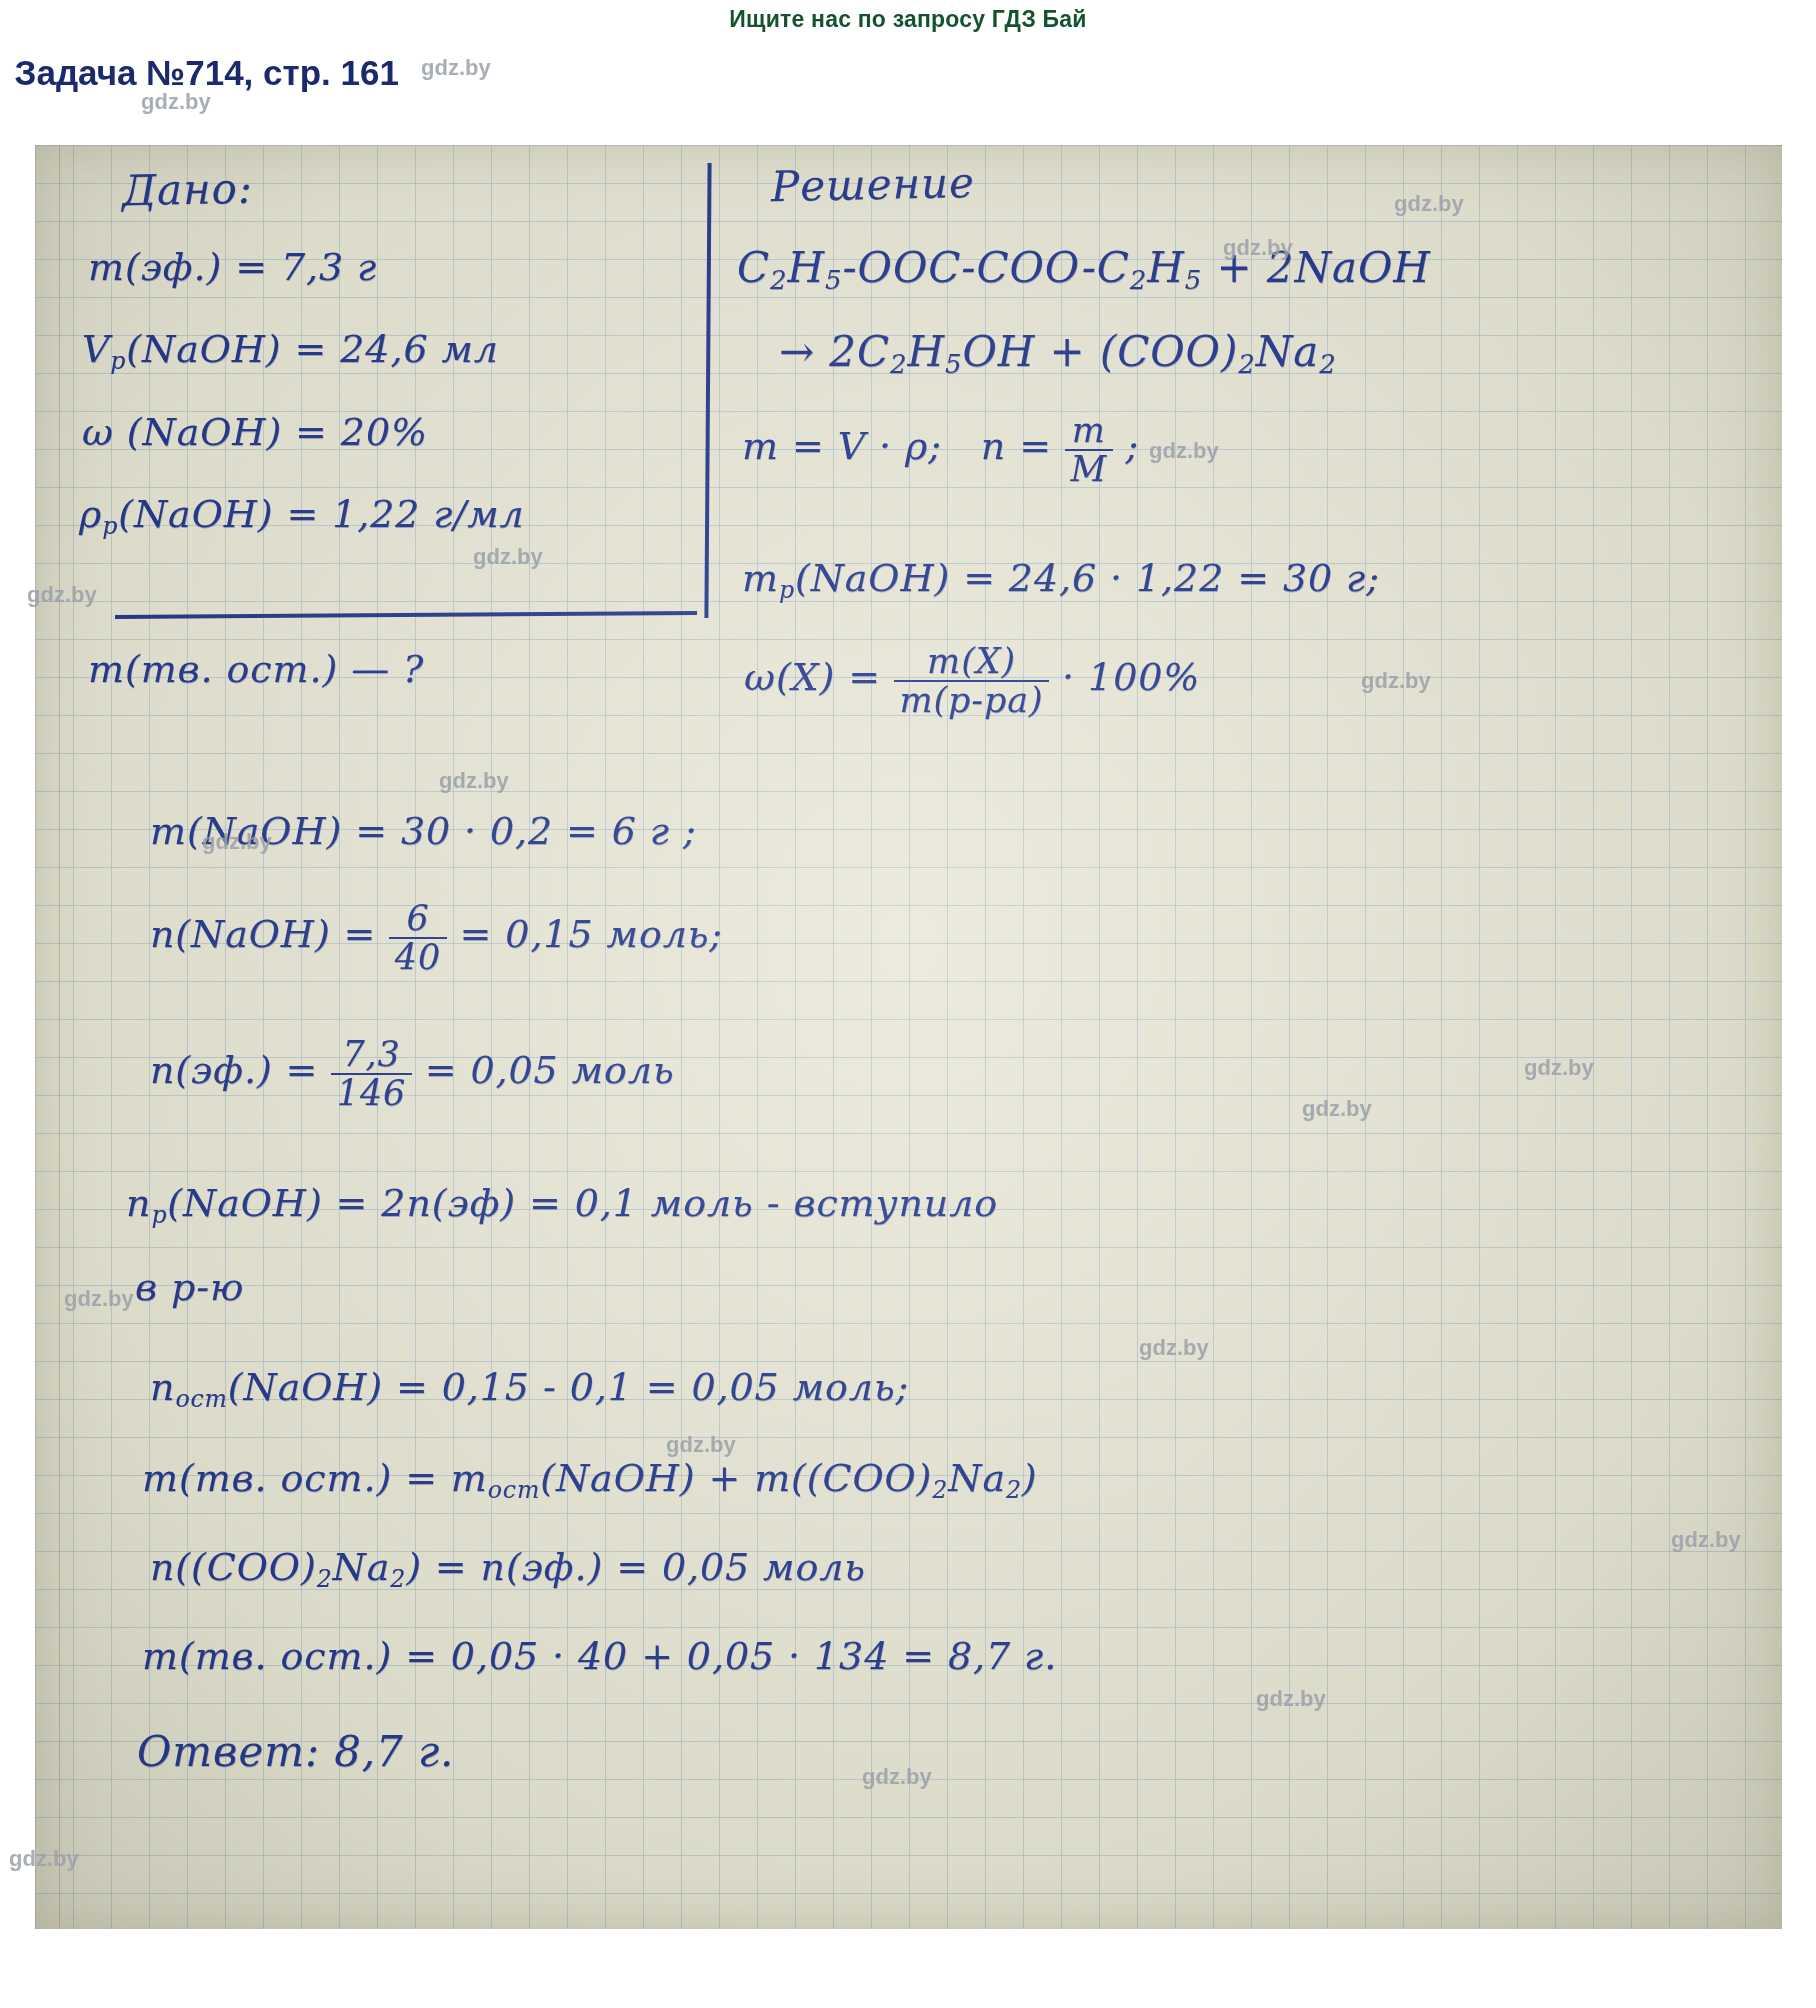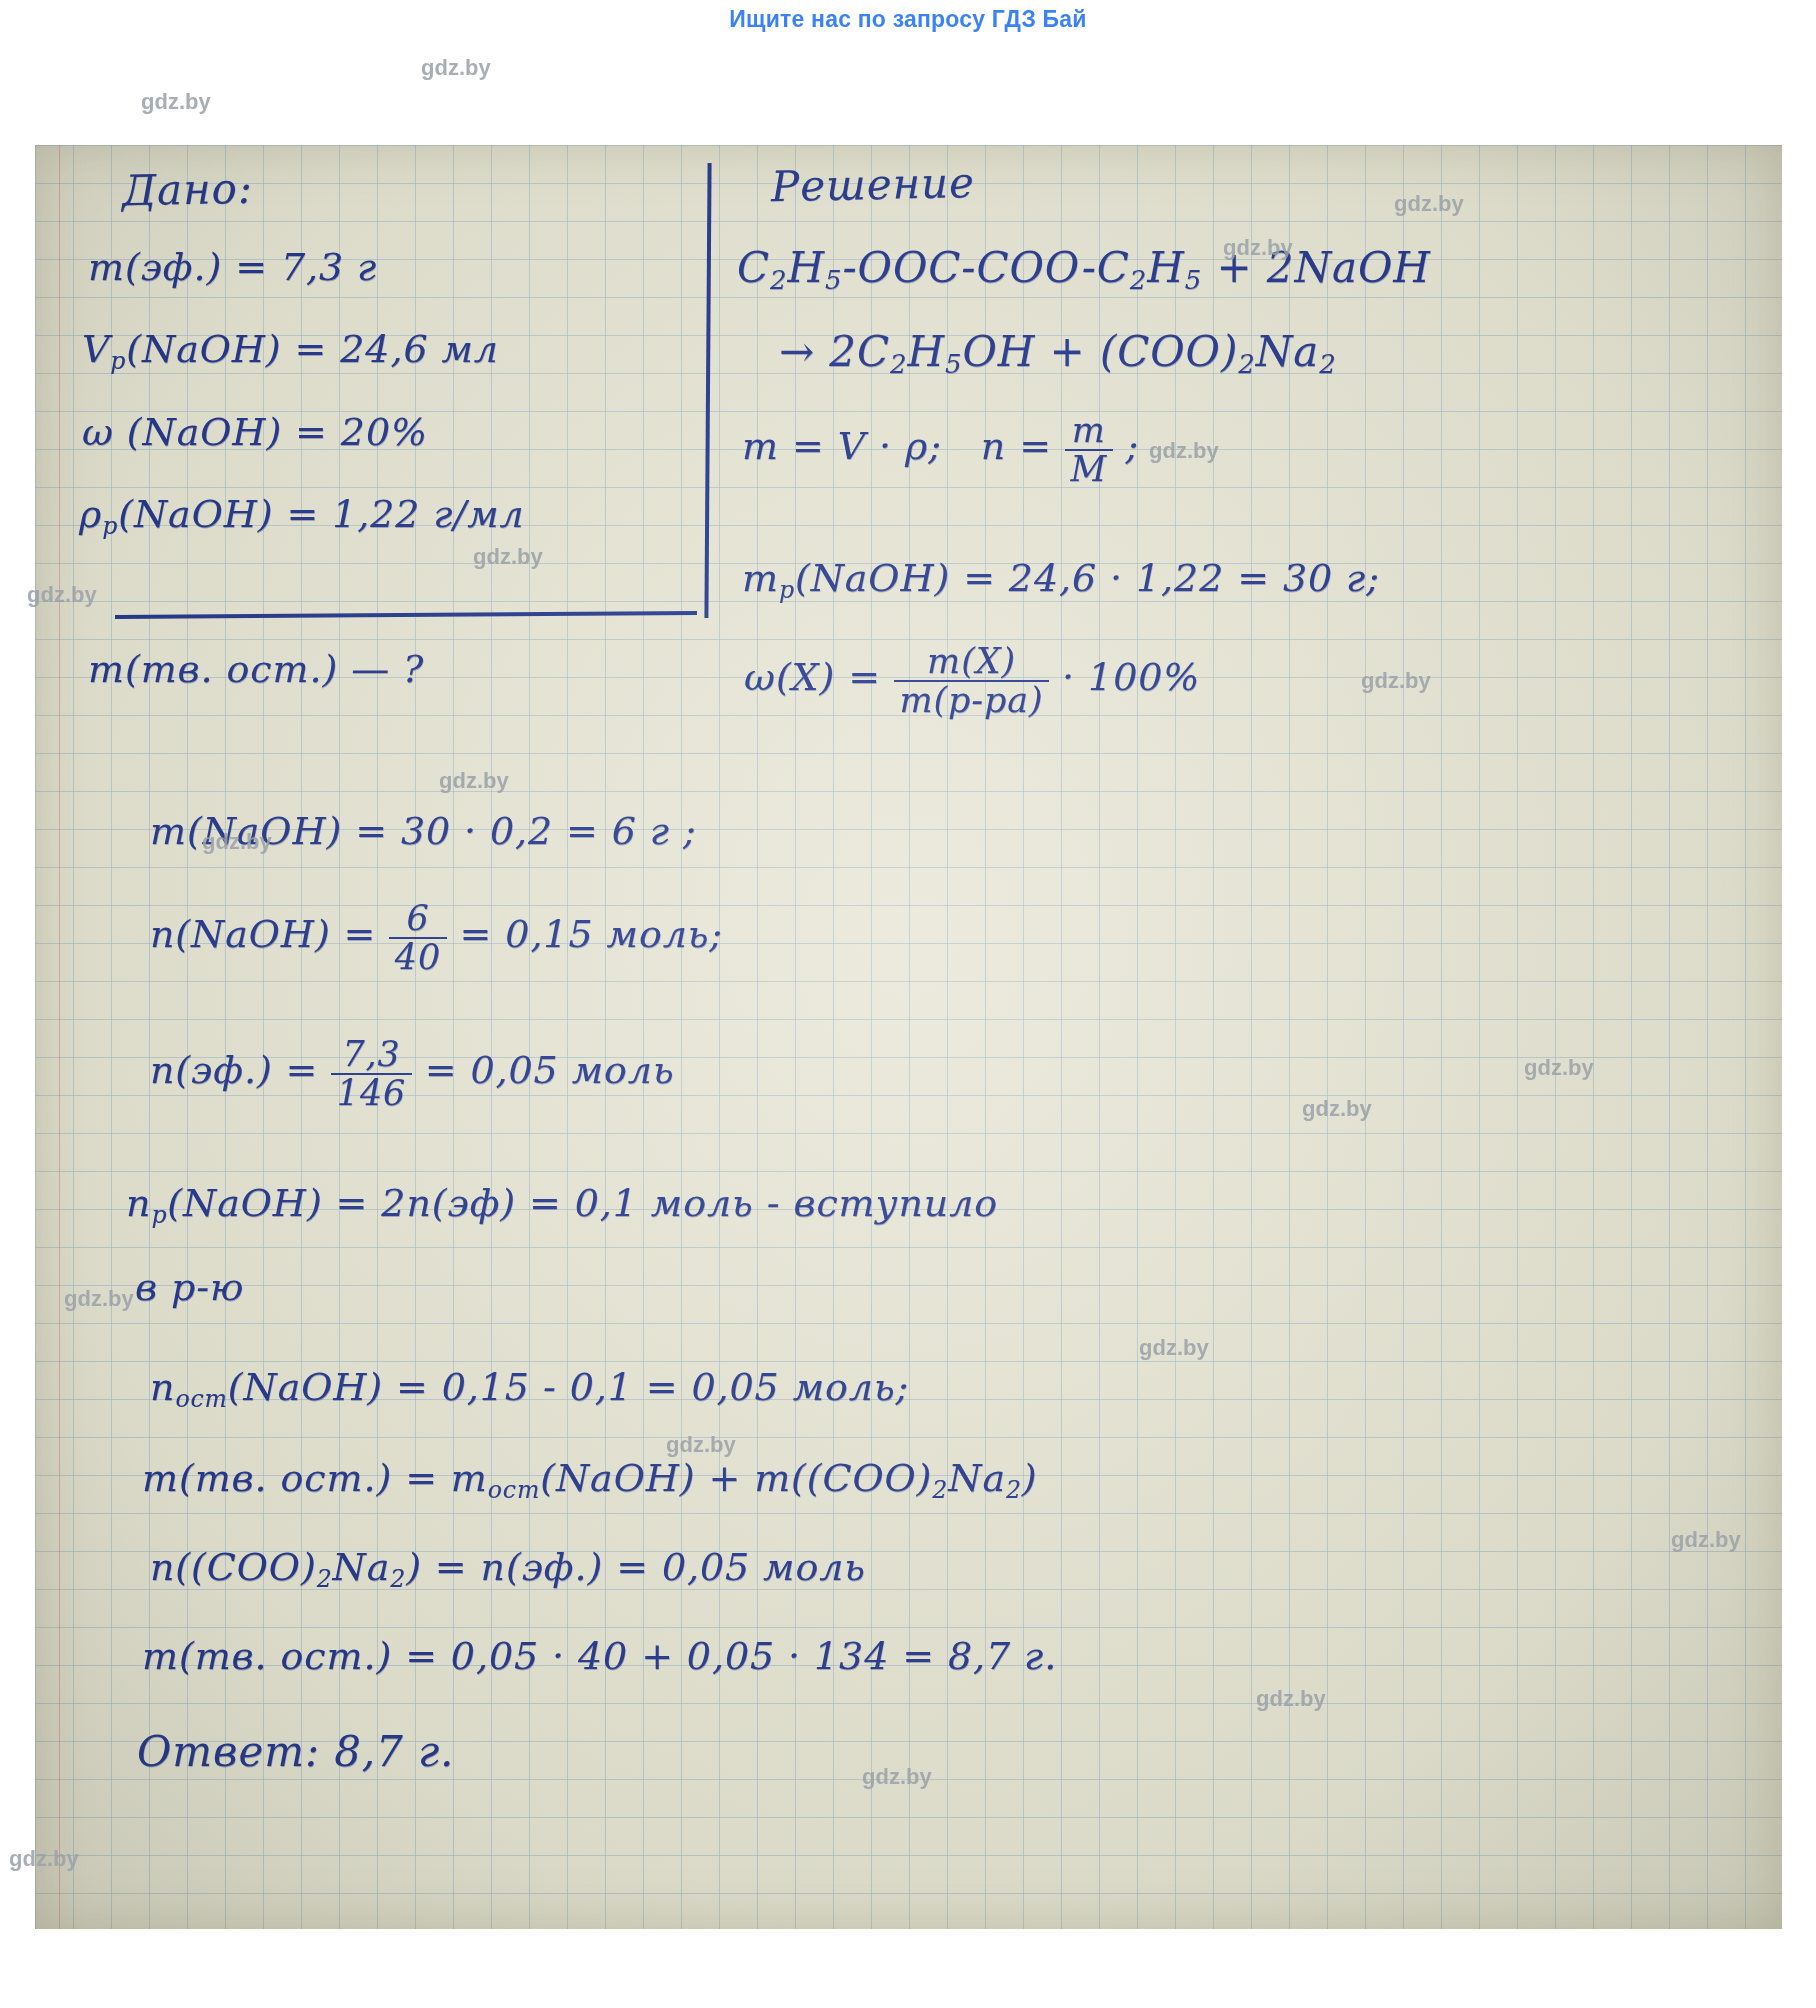--- a/index.html
+++ b/index.html
@@ -16,21 +16,21 @@
     overflow: hidden;
   }
   .top-banner {
     position: absolute;
     top: 5.5px;
     left: 0;
     width: 100%;
     text-align: center;
     font-size: 23px;
     font-weight: bold;
-    color: #3b82f6;
+    color: #14532d;
     letter-spacing: 0.2px;
   }
   .task-title {
     position: absolute;
     top: 53px;
     left: 14.5px;
     font-size: 35px;
     font-weight: bold;
     color: #1a2a6c;
   }
@@ -136,20 +136,21 @@
     white-space: nowrap;
   }
 </style>
 </head>
 <body>
 
 <div class="page">
 
   <div class="top-banner">Ищите нас по запросу ГДЗ Бай</div>
 
+  <div class="task-title">Задача №714, стр. 161</div>
 
   <div class="sheet">
     <div class="margin-line"></div>
 
     <div class="vrule"></div>
     <div class="hrule"></div>
 
     <div class="hw big" style="left:87px; top:20px; transform:rotate(-1deg);">Дано:</div>
 
     <div class="hw mid" style="left:53px; top:100px;">

